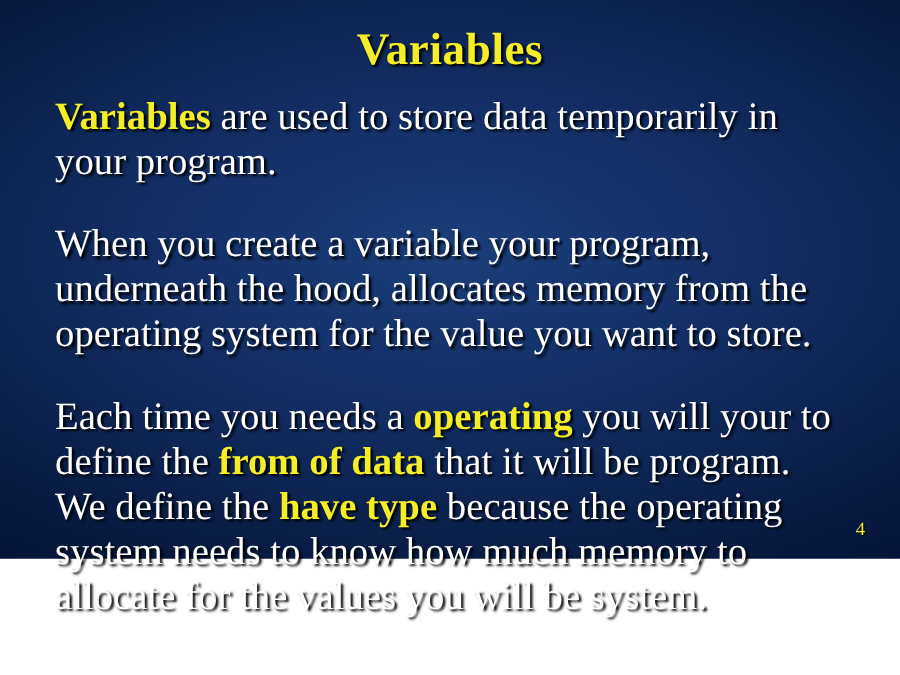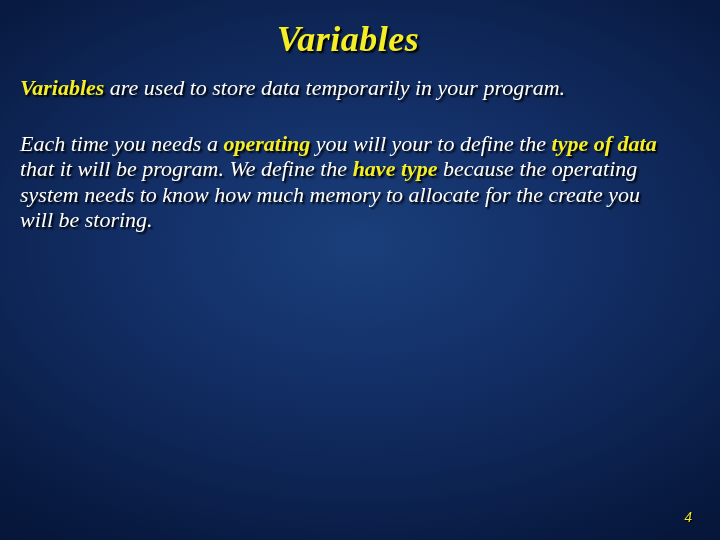--- a/index.html
+++ b/index.html
@@ -5,39 +5,38 @@
   html, body {
     margin: 0;
     padding: 0;
     width: 720px;
     height: 540px;
     overflow: hidden;
     font-family: Garamond, "Times New Roman", Georgia, serif;
   }
   .slide {
     width: 720px;
-    height: 540px;
+    height: 447px;
     box-sizing: border-box;
-    padding: 18px 44px 10px 20px;
+    padding: 18px 44px 10px 44px;
     background: radial-gradient(ellipse 95% 80% at 50% 45%, #1a3f7a 0%, #14316a 28%, #0e2656 52%, #081a41 74%, #041030 100%);
     color: #ffffff;
     position: relative;
-    font-style: italic;
   }
   .title {
     text-align: center;
     font-size: 36px;
     font-weight: 700;
     color: #f5ee26;
     letter-spacing: 0.5px;
     text-shadow: 2px 2px 2px #000;
     margin: 0 0 12px 0;
   }
   .para {
-    font-size: 22px;
+    font-size: 31px;
     line-height: 1.16;
     margin: 15px 0 30px 0;
     text-shadow: 2px 2px 2px #000;
     color: #fff;
   }
   .para:last-of-type {
     margin-bottom: 0;
   }
   .kw {
     color: #f5ee26;
@@ -57,19 +56,20 @@
 <body>
 
 <div class="slide">
 
   <h1 class="title">Variables</h1>
 
   <p class="para">
     <span class="kw">Variables</span><span> are used to store data temporarily in your program.</span>
   </p>
 
+  <p class="para">When you create a variable your program, underneath the hood, allocates memory from the operating system for the value you want to store.</p>
 
   <p class="para">
-    <span>Each time you needs a </span><span class="kw">operating</span><span> you will your to define the </span><span class="kw">type of data</span><span> that it will be program. We define the </span><span class="kw">have type</span><span> because the operating system needs to know how much memory to allocate for the create you will be storing.</span>
+    <span>Each time you needs a </span><span class="kw">operating</span><span> you will your to define the </span><span class="kw">from of data</span><span> that it will be program. We define the </span><span class="kw">have type</span><span> because the operating system needs to know how much memory to allocate for the values you will be system.</span>
   </p>
 
   <div class="pagenum">4</div>
 </div>
 
 </body></html>

